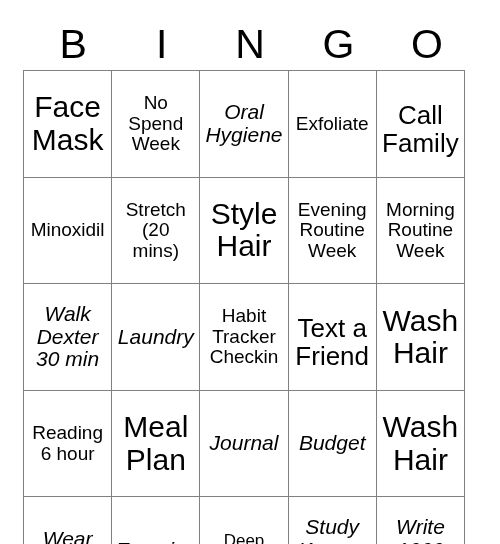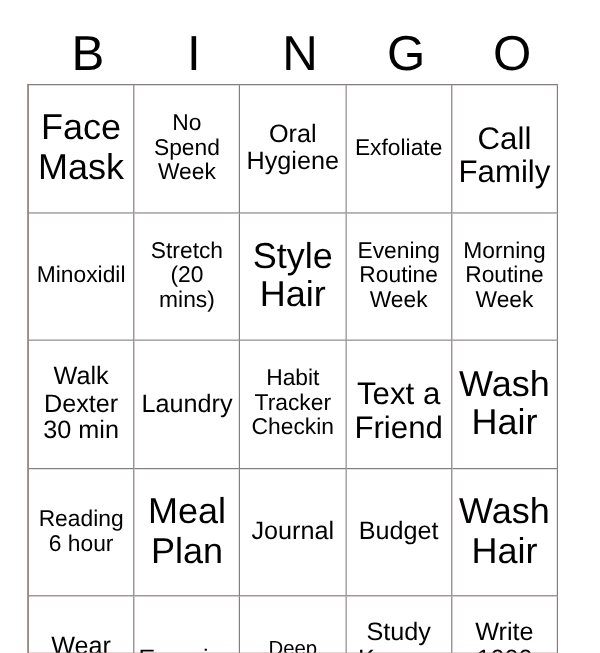--- a/index.html
+++ b/index.html
@@ -76,21 +76,21 @@
     display: block;
     width: 100%;
     line-height: 1.08;
     white-space: pre-line;
     color: #000000;
   }
 
   
   .size-xl .cell-text { font-size: 30px; }
   .size-lg .cell-text { font-size: 26px; margin-top: 10px; }
-  .size-md .cell-text { font-size: 21px; }
+  .size-md .cell-text { font-size: 21px; font-style: italic; }
   .size-sm .cell-text { font-size: 19px; text-align: center; }
   .size-xs .cell-text { font-size: 17px; text-decoration: underline; }
 </style>
 </head>
 <body>
 
 <div class="bingo-card">
 
   <div class="bingo-header">
     <div class="header-letter">B</div>

